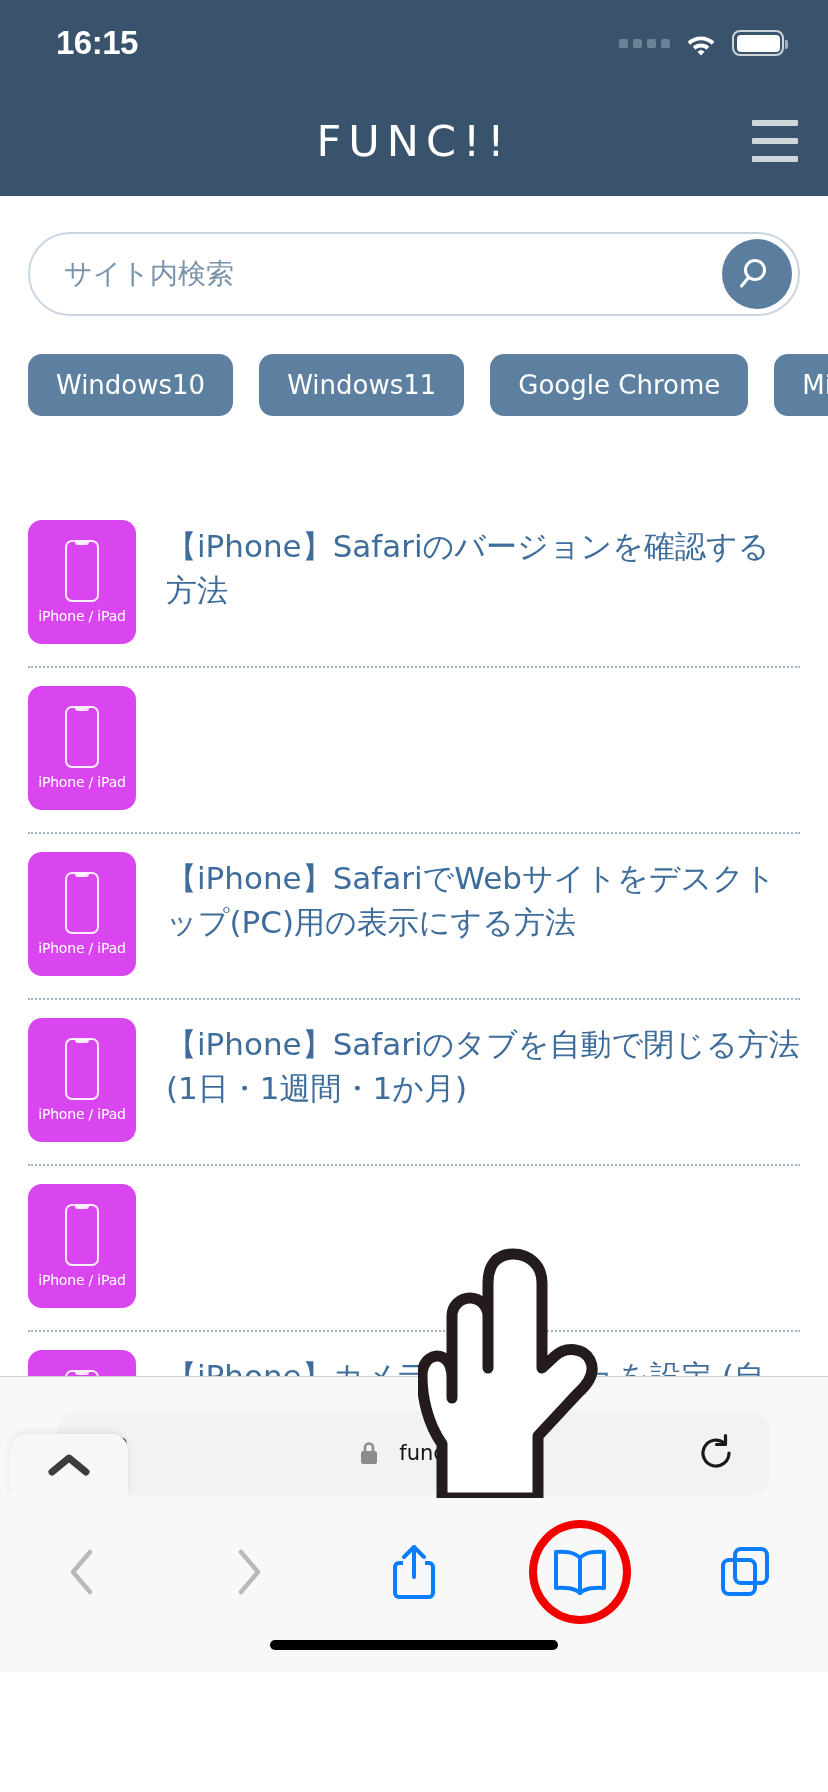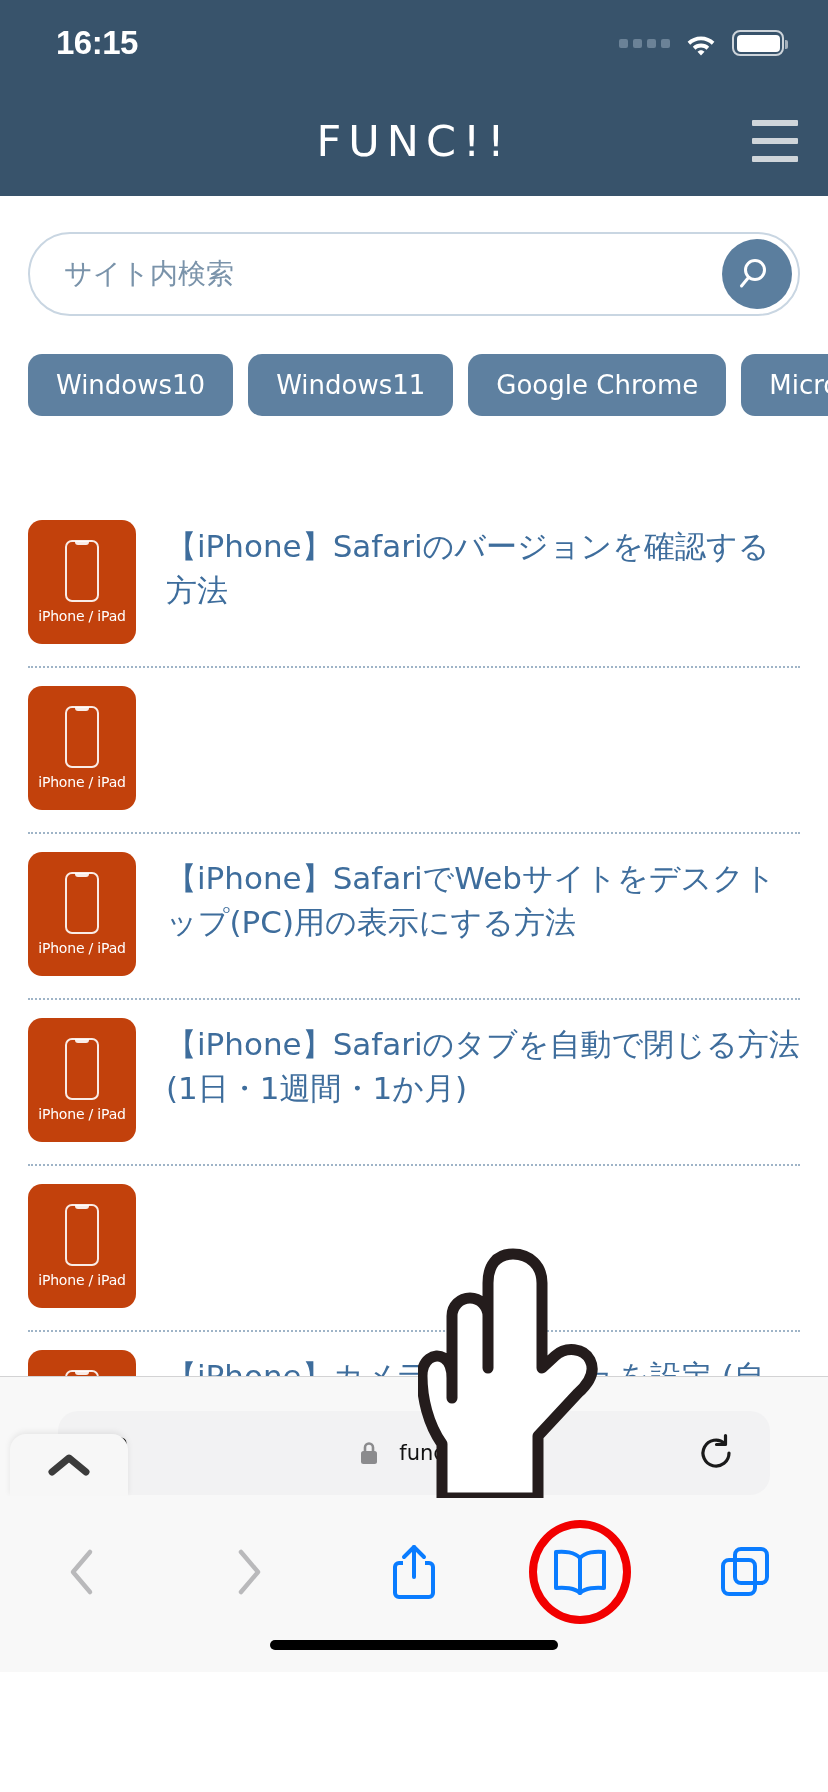--- a/index.html
+++ b/index.html
@@ -102,21 +102,21 @@
     position: absolute; right: 8px; top: 7px;
     width: 70px; height: 70px; border-radius: 50%;
     background: #5b7e9e;
     display: flex; align-items: center; justify-content: center;
   }
 
   
   .tags {
     margin-top: 38px;
     padding-left: 28px;
-    display: flex; gap: 15px;
+    display: flex; gap: 26px;
     white-space: nowrap;
   }
   .tag {
     flex: 0 0 auto;
     height: 62px;
     background: #5e80a0;
     border-radius: 14px;
     color: #ffffff;
     font-size: 26px;
     display: flex; align-items: center; justify-content: center;
@@ -129,21 +129,21 @@
   .row {
     display: flex; align-items: flex-start;
     gap: 30px;
     padding: 18px 0 22px 0;
     border-bottom: 2px dotted #9fb4c7;
   }
   .row:last-child { border-bottom: none; }
   .thumb {
     flex: 0 0 auto;
     width: 108px; height: 124px;
-    background: #c2410c;
+    background: #d946ef;
     border-radius: 14px;
     display: flex; flex-direction: column;
     align-items: center; justify-content: center;
     gap: 6px;
   }
   .thumb .phone {
     width: 34px; height: 62px;
     border: 2px solid rgba(255,255,255,.9);
     border-radius: 7px; position: relative;
   }

